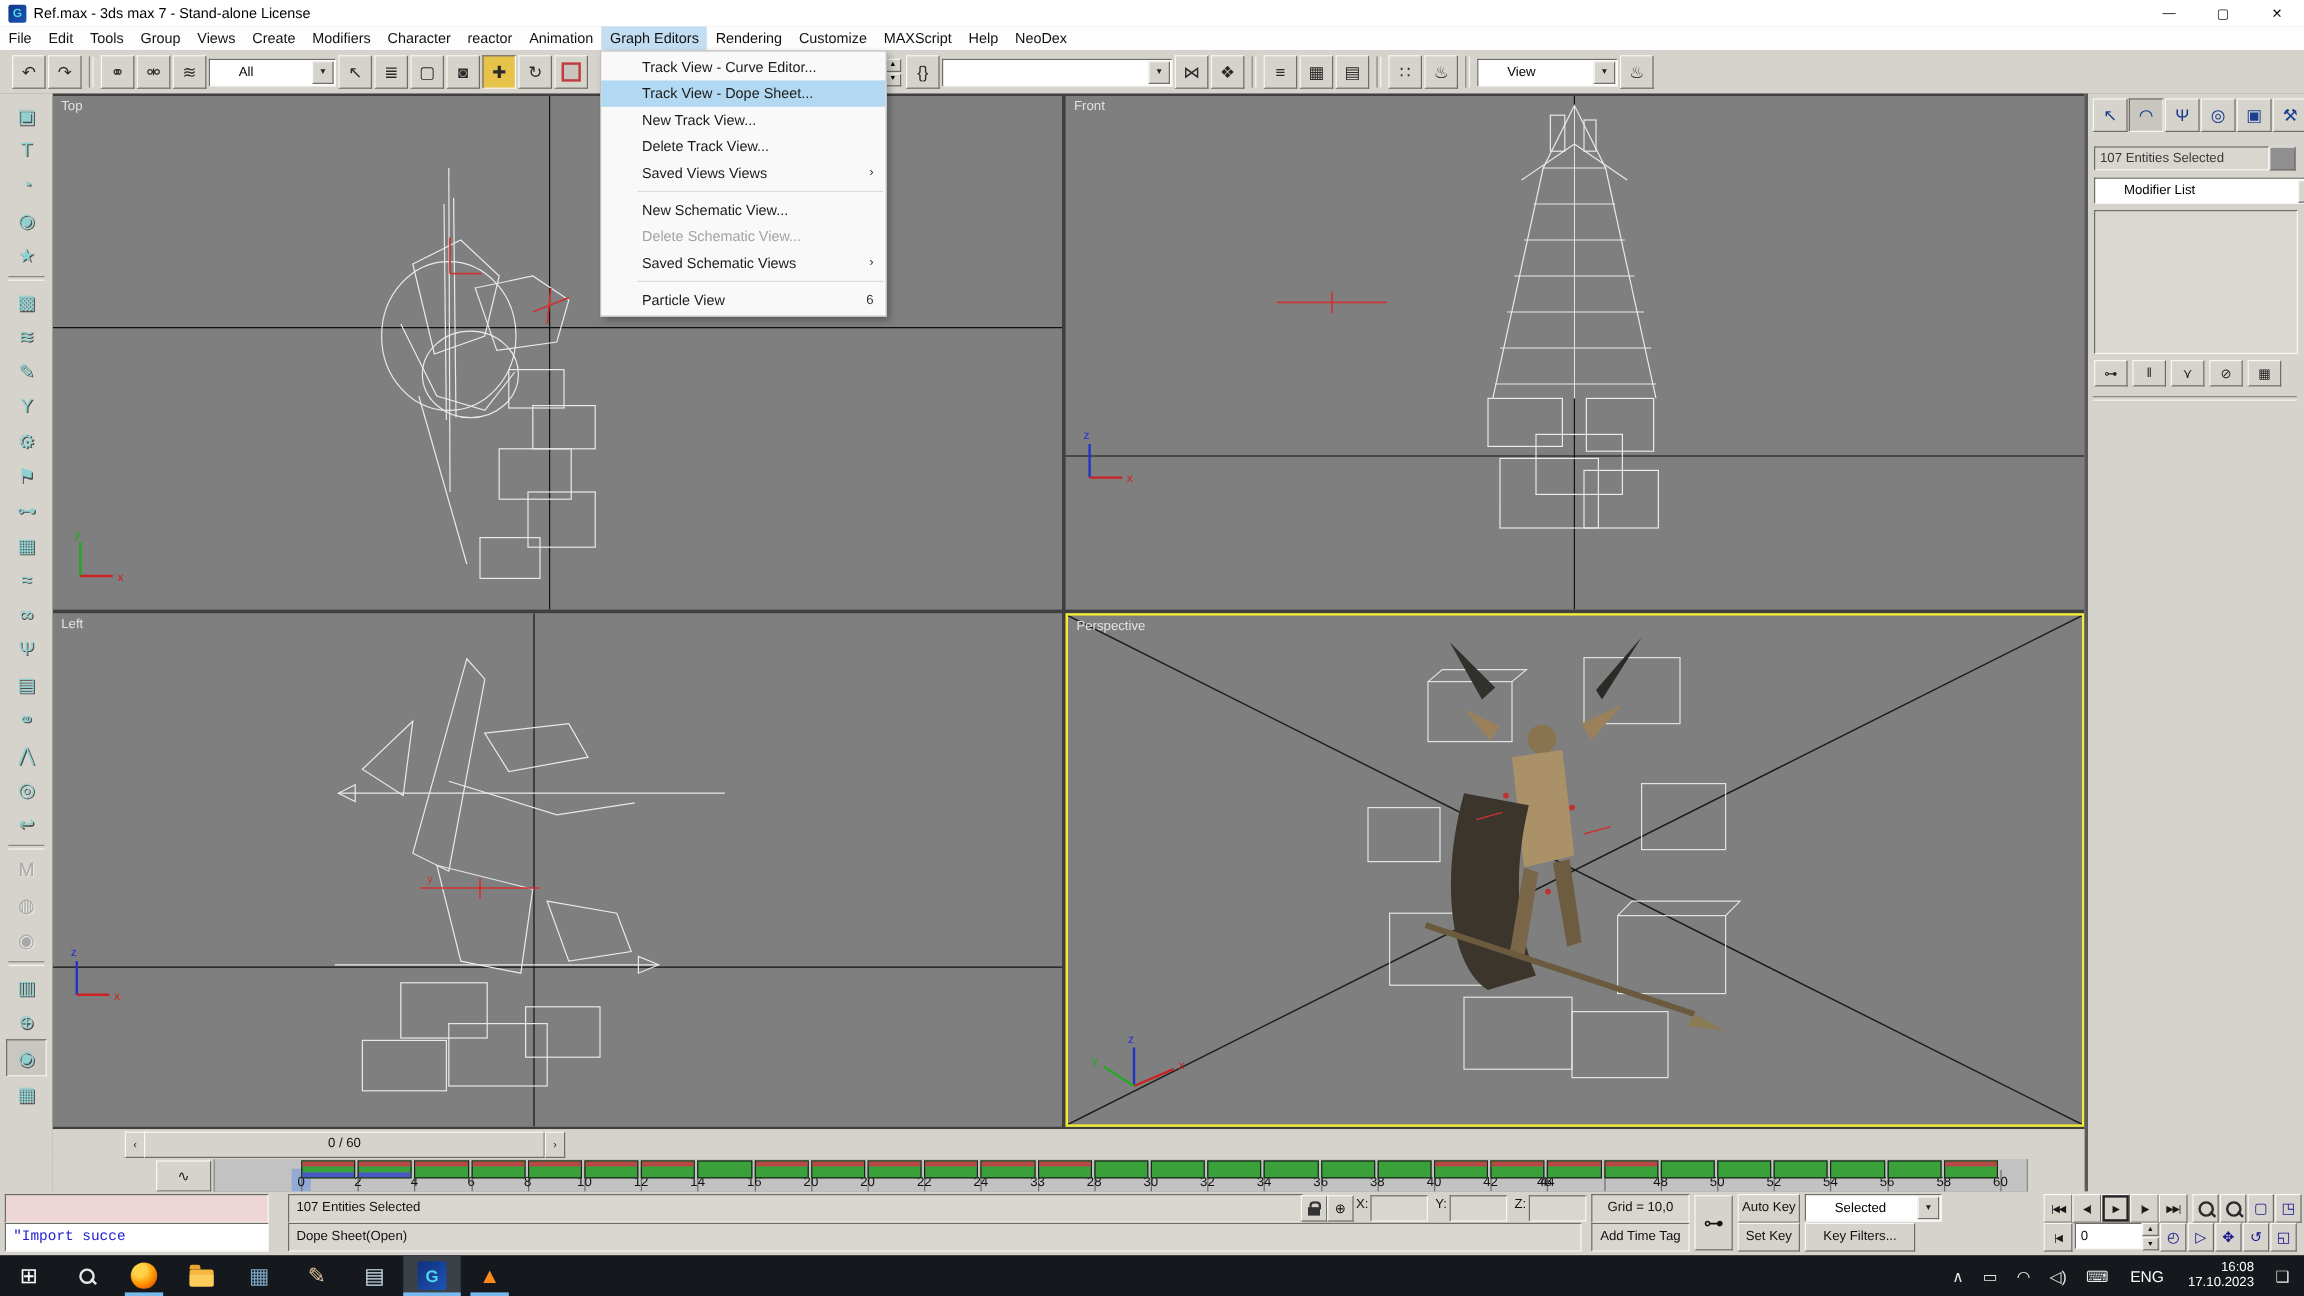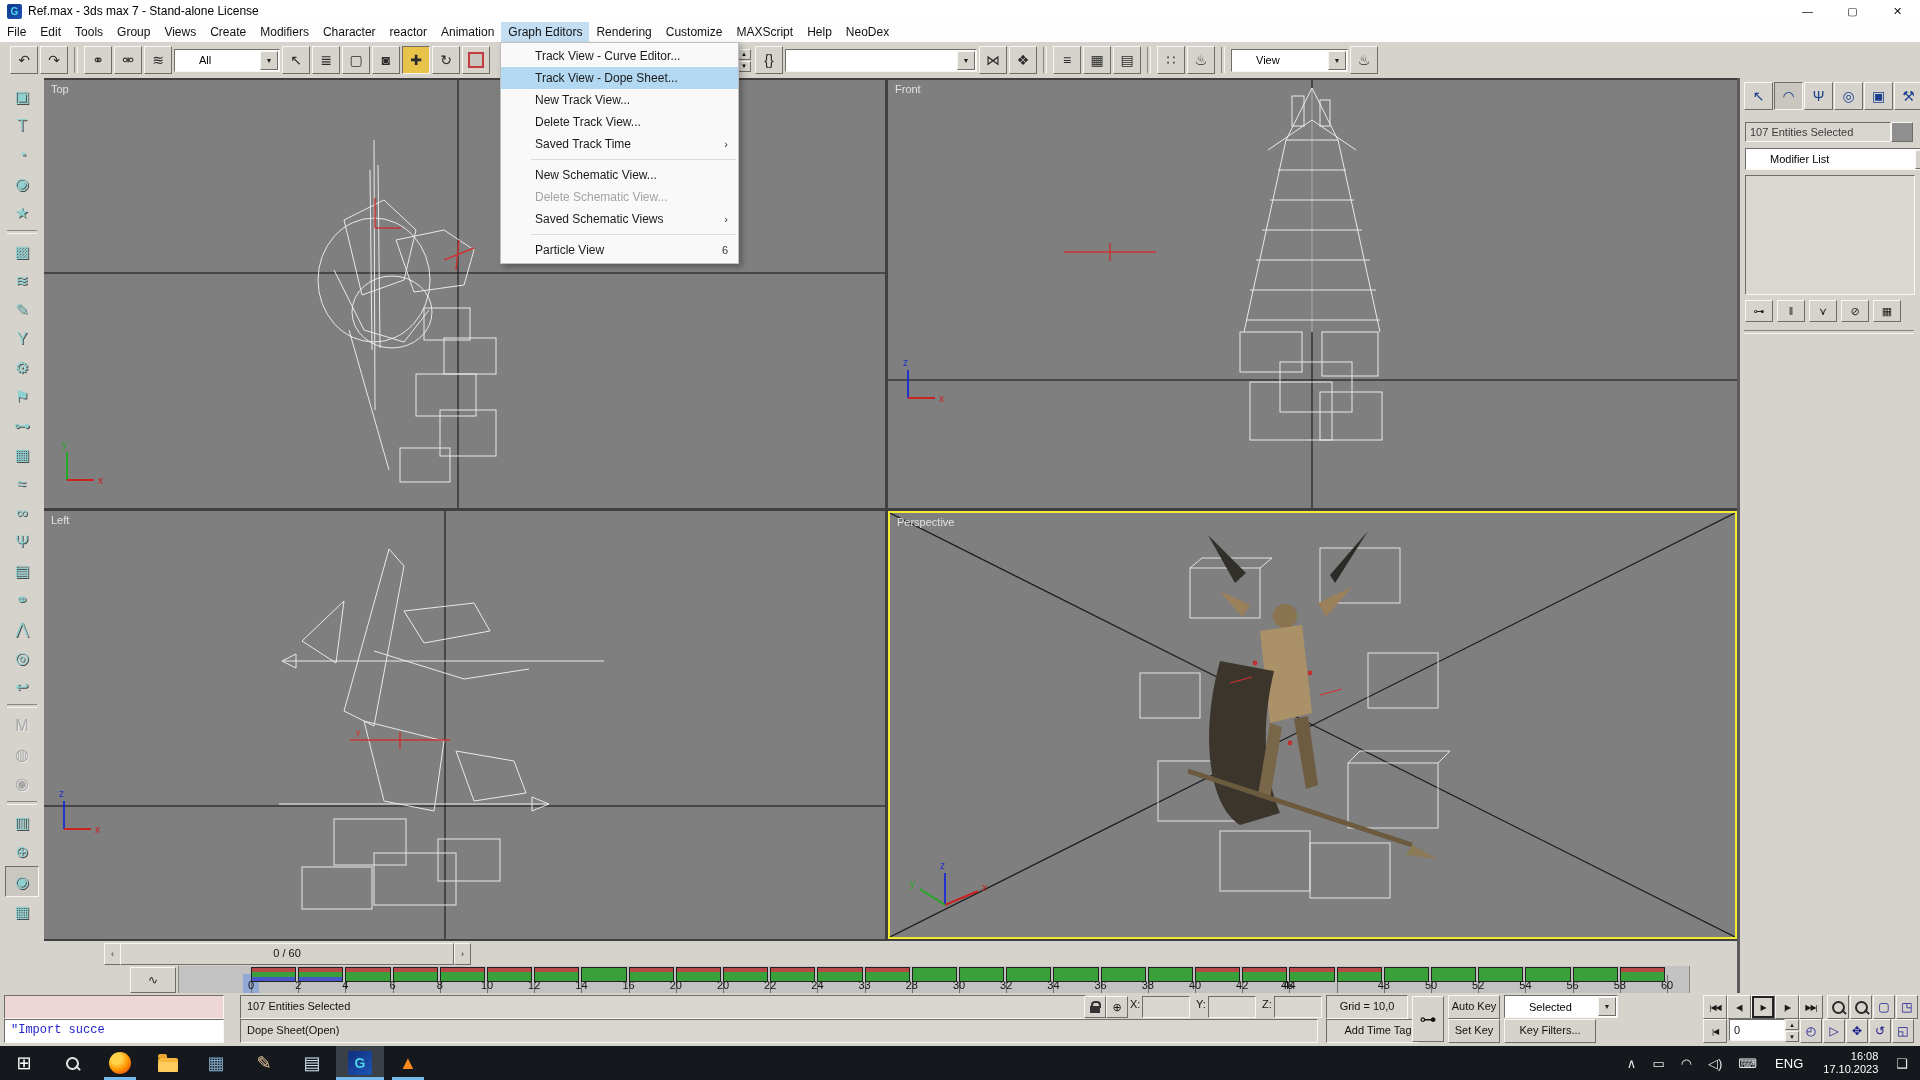--- a/index.html
+++ b/index.html
@@ -177,21 +177,21 @@
       <div class="menu-row hl">
         <span class="lab">Track View - Dope Sheet...</span>
       </div>
       <div class="menu-row">
         <span class="lab">New Track View...</span>
       </div>
       <div class="menu-row">
         <span class="lab">Delete Track View...</span>
       </div>
       <div class="menu-row">
-        <span class="lab">Saved Track Time</span>
+        <span class="lab">Saved Views Views</span>
         <span class="rt">›</span>
       </div>
       <div class="menu-sep"></div>
       <div class="menu-row">
         <span class="lab">New Schematic View...</span>
       </div>
       <div class="menu-row dis">
         <span class="lab">Delete Schematic View...</span>
       </div>
       <div class="menu-row">
@@ -634,21 +634,21 @@
     <div class="sbtn bout" style="left:1106px;top:3px">⊕</div>
 
     <span class="coordlab" style="left:1130px">X:</span>
     <div class="coordfld bin" style="left:1142px;top:3px"></div>
     <span class="coordlab" style="left:1196px">Y:</span>
     <div class="coordfld bin" style="left:1208px;top:3px"></div>
     <span class="coordlab" style="left:1262px">Z:</span>
     <div class="coordfld bin" style="left:1274px;top:3px"></div>
 
     <div class="sfield bin cfbox" style="left:1326px;top:2px;width:80px;padding-left:0">Grid = 10,0</div>
-    <div class="sfield bin cfbox" style="left:1326px;top:26px;width:80px;padding-left:11px">Add Time Tag</div>
+    <div class="sfield bin cfbox" style="left:1326px;top:26px;width:80px;padding-left:0">Add Time Tag</div>
 
     <div class="abs bout" style="left:1412px;top:3px;width:30px;height:44px;display:flex;align-items:center;justify-content:center;font-size:17px">
         <span>⊶</span>
       </div>
 
     <div class="sfield bout cfbox" style="left:1448px;top:2px;width:50px;padding-left:0">Auto Key</div>
     <div class="sfield bout cfbox" style="left:1448px;top:26px;width:50px;padding-left:0">Set Key</div>
 
     <div class="abs tdd" style="left:1504px;top:2px;width:92px">
       <span class="val">Selected</span>

